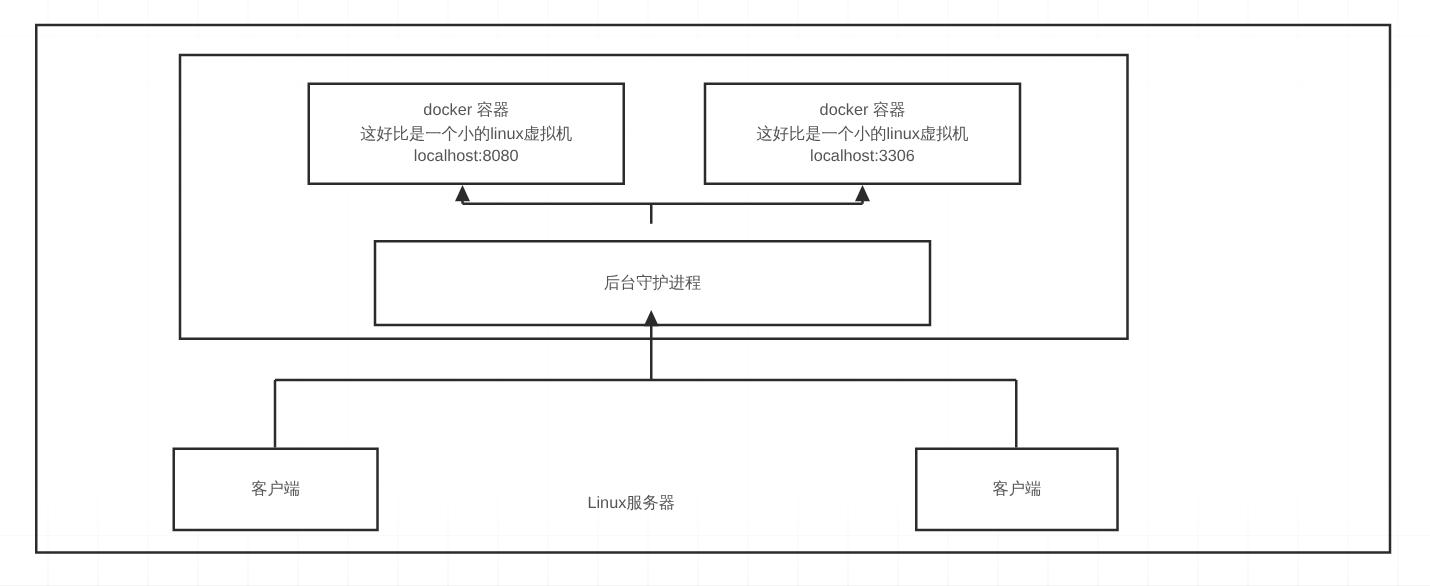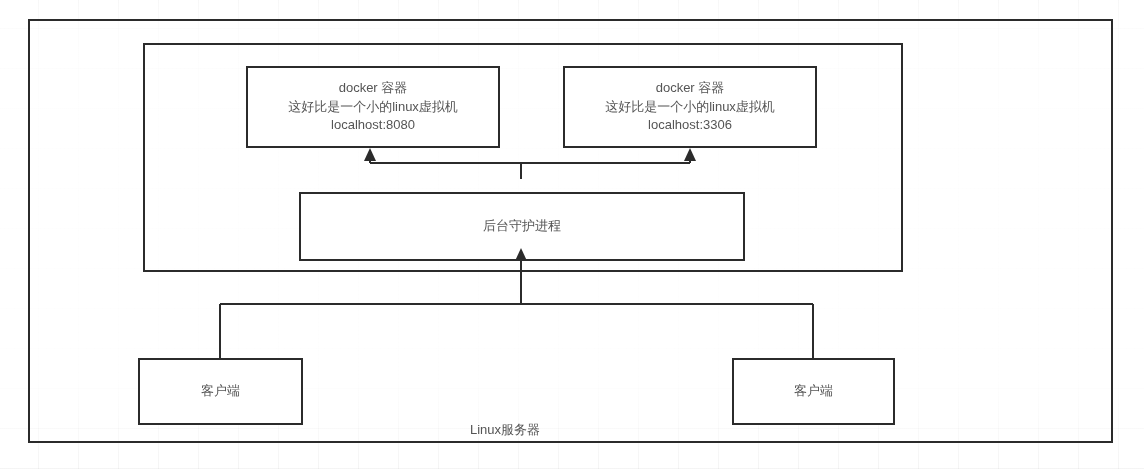--- a/index.html
+++ b/index.html
@@ -57,21 +57,20 @@
     white-space: nowrap;
     font-size: 13px;
     color: #555555;
   }
   .label-free {
     position: absolute;
     font-size: 13px;
     color: #555555;
     white-space: nowrap;
     transform: translate(-50%, -50%);
-    margin-top: 28px;
   }
   svg.wires {
     position: absolute;
     left: 0;
     top: 0;
     width: 1144px;
     height: 469px;
     overflow: visible;
     pointer-events: none;
   }

